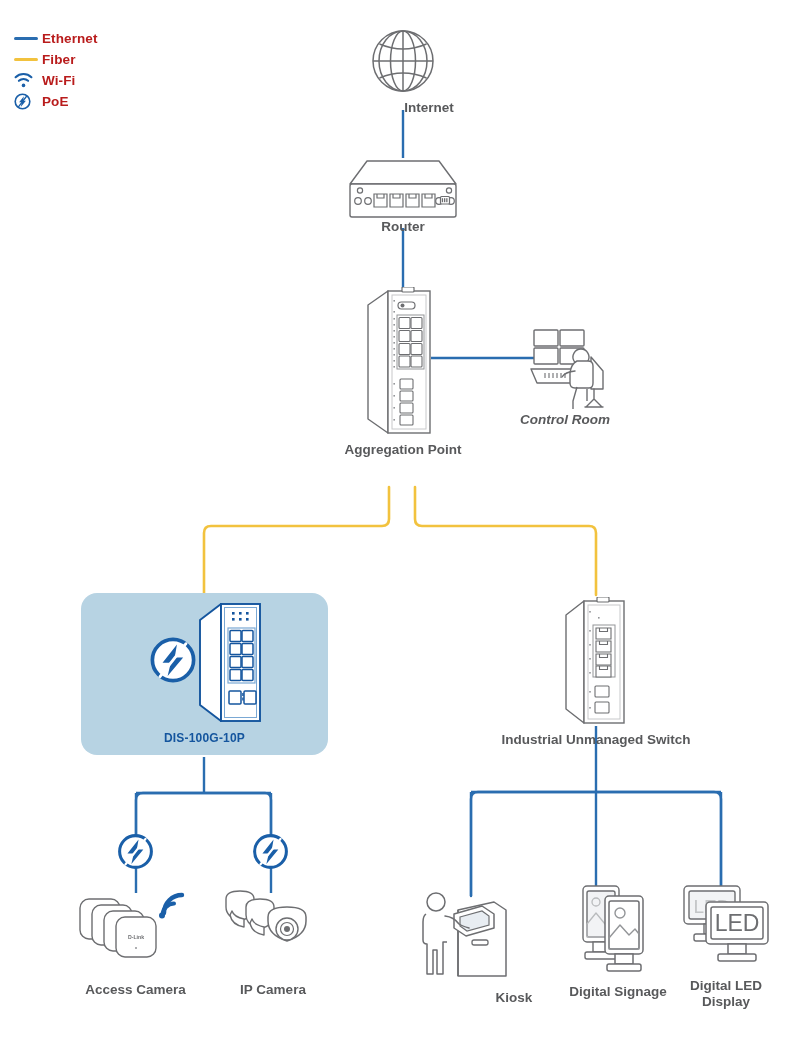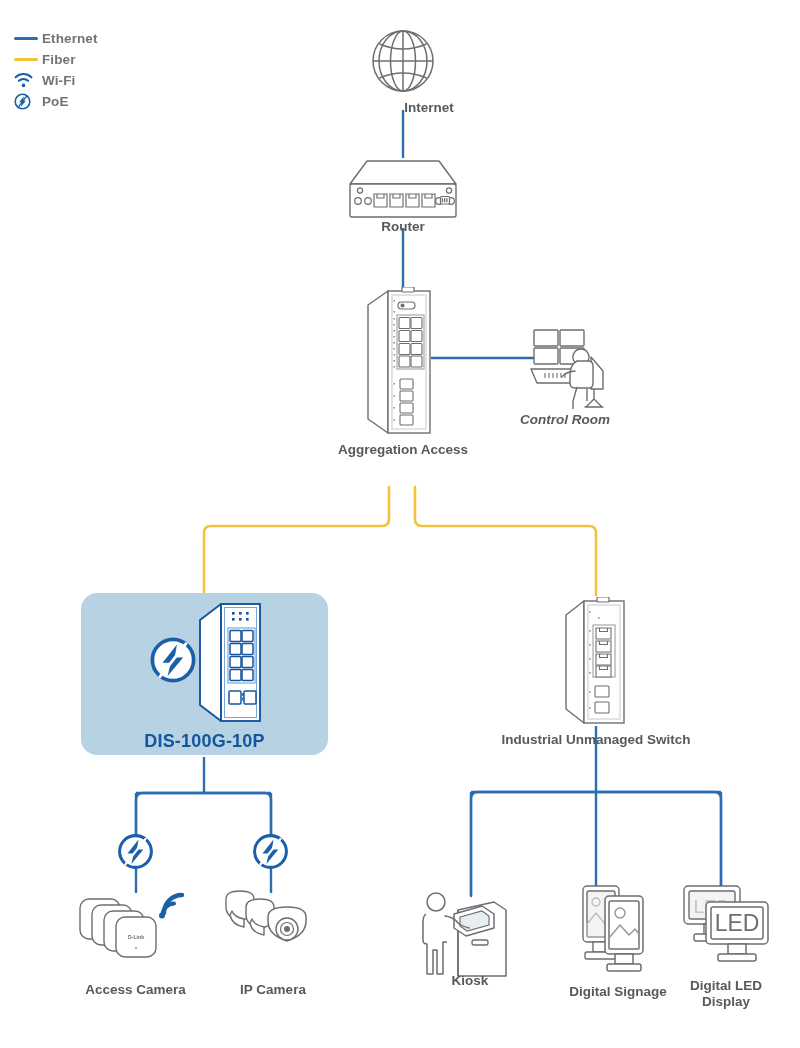--- a/index.html
+++ b/index.html
@@ -33,21 +33,21 @@
     width: 28px;
     display: flex;
     align-items: center;
     justify-content: flex-start;
     flex: 0 0 28px;
   }
   .legend-swatch { width: 24px; height: 3px; border-radius: 2px; }
   .legend-label {
     font-size: 13.5px;
     font-weight: bold;
-    color: #737373;
+    color: #b91c1c;
     letter-spacing: .1px;
     white-space: nowrap;
   }
 
   
   .node { position: absolute; }
   .node-art { position: relative; }
   .node-label {
     position: absolute;
     left: 50%;
@@ -67,21 +67,21 @@
     left: 81px; top: 593px;
     width: 247px; height: 162px;
     background: #b7d3e3;
     border-radius: 16px;
   }
   #hl-label {
     position: absolute;
     left: 81px; top: 731px;
     width: 247px;
     text-align: center;
-    font-size: 18px;
+    font-size: 12px;
     font-weight: bold;
     color: #14559e;
     letter-spacing: .2px;
   }
 
   
   .poe-badge { position: absolute; }
 </style>
 </head>
 <body>
@@ -254,21 +254,21 @@
         </g>
 
         <g fill="#ffffff" stroke="#6d6e71" stroke-width="1.1">
           <rect x="42" y="92" width="13" height="10" rx="1"></rect>
           <rect x="42" y="104" width="13" height="10" rx="1"></rect>
           <rect x="42" y="116" width="13" height="10" rx="1"></rect>
           <rect x="42" y="128" width="13" height="10" rx="1"></rect>
         </g>
       </svg>
     </div>
-    <div class="node-label" style="top:155px;">Aggregation Access</div>
+    <div class="node-label" style="top:155px;">Aggregation Point</div>
   </div>
 
   <div class="node" style="left:519px; top:327px; width:92px; height:108px;font-style:italic;">
     <div class="node-art">
       <svg width="92" height="84" viewBox="0 0 92 84">
         <g fill="#ffffff" stroke="#6d6e71" stroke-width="1.4">
 
           <rect x="15" y="3" width="24" height="16" rx="1"></rect>
           <rect x="41" y="3" width="24" height="16" rx="1"></rect>
           <rect x="15" y="21" width="24" height="16" rx="1"></rect>
@@ -473,21 +473,21 @@
         <path d="M40,33 L62,27 L69,32 L69,41 L47,47 L40,42 Z" fill="#e8edf2" stroke="#6d6e71" stroke-width="1.2"></path>
 
         <rect x="52" y="56" width="16" height="5" rx="2" fill="#ffffff" stroke="#6d6e71" stroke-width="1.3"></rect>
 
         <circle cx="16" cy="18" r="9" fill="#ffffff" stroke="#6d6e71" stroke-width="1.5"></circle>
         <path d="M6,30 q-3,2 -3,8 l0,18 q0,4 4,4 l0,30 l6,0 l0,-24 l4,0 l0,24 l6,0 l0,-32 q0,0 4,0" fill="#ffffff" stroke="#6d6e71" stroke-width="1.5" stroke-linejoin="round"></path>
 
         <path d="M25,32 q9,1 14,8 q3,2 10,4" fill="none" stroke="#6d6e71" stroke-width="1.5" stroke-linecap="round"></path>
       </svg>
     </div>
-    <div class="node-label" style="top:89px;">Kiosk</div>
+    <div class="node-label" style="top:106px;margin-left:44px;">Kiosk</div>
   </div>
 
   <div class="node" style="left:546px; top:878px; width:98px; height:122px;margin-left:23px;">
     <div class="node-art">
       <svg width="98" height="96" viewBox="0 0 98 96">
 
         <g fill="#ffffff" stroke="#6d6e71" stroke-width="1.4">
           <rect x="14" y="8" width="36" height="56" rx="4"></rect>
           <rect x="18" y="13" width="28" height="46" rx="2" fill="#f2f3f5"></rect>
           <rect x="24" y="64" width="16" height="10"></rect>

